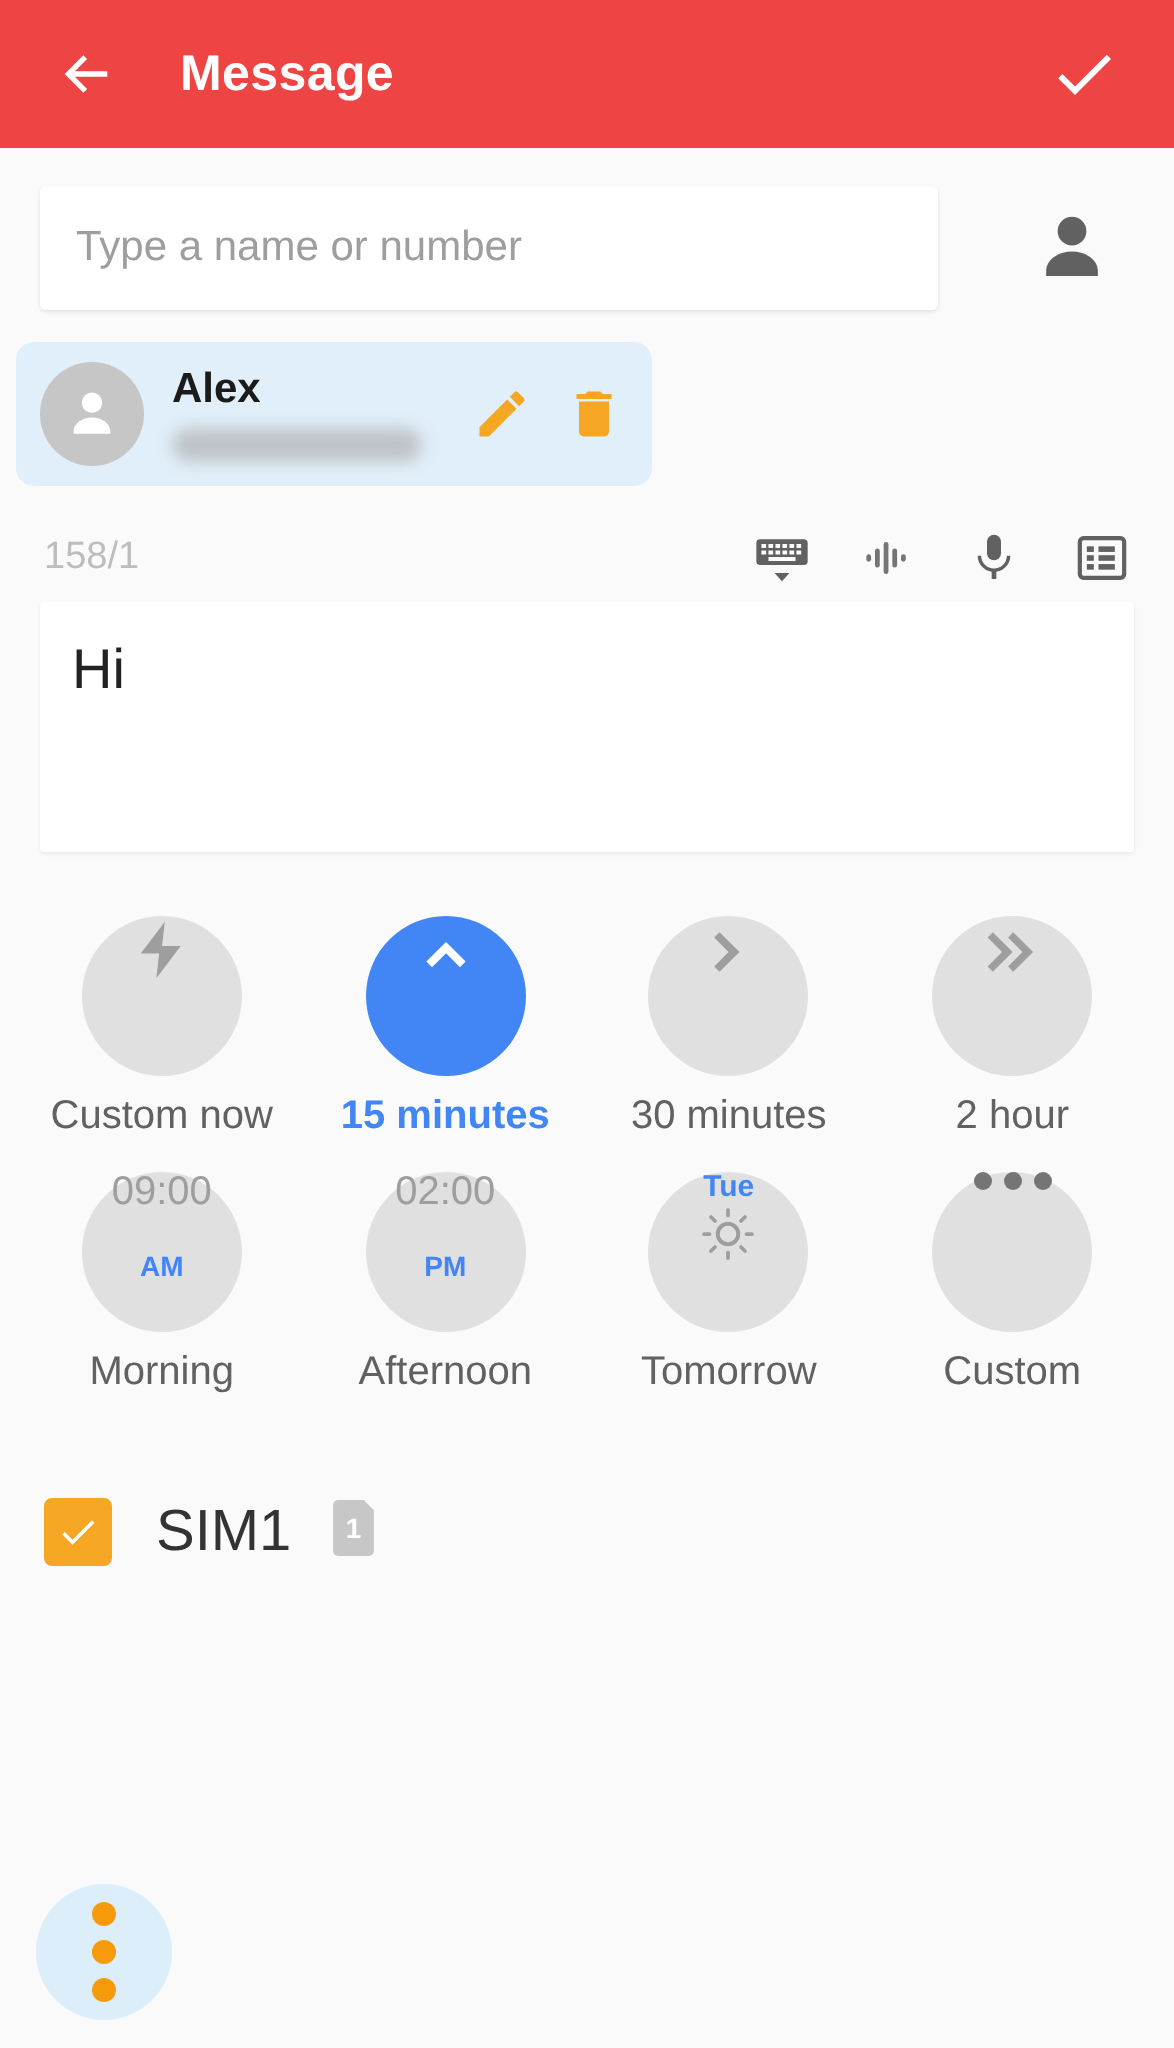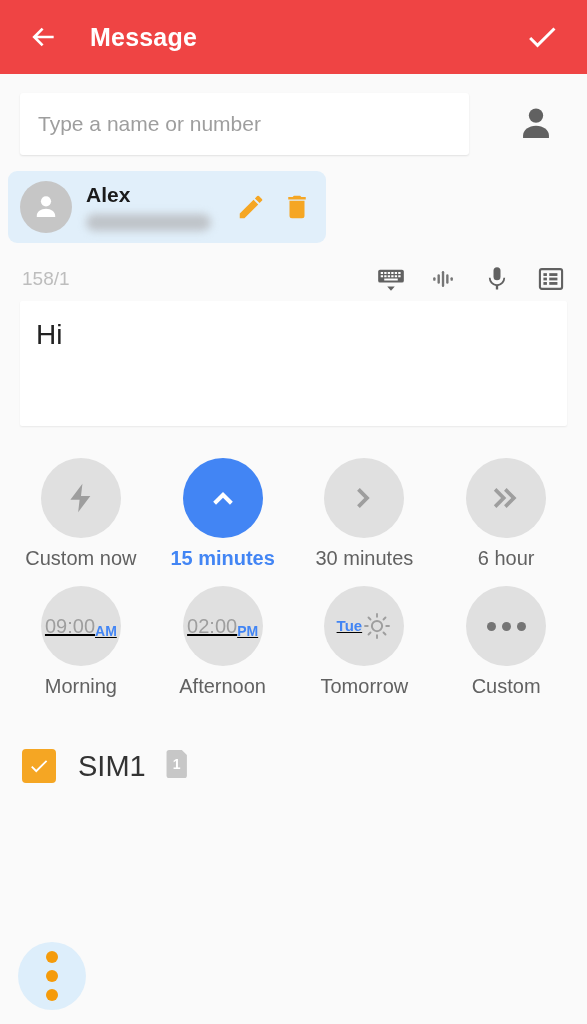--- a/index.html
+++ b/index.html
@@ -73,28 +73,28 @@
 
   
   .sched { padding: 32px 10px 0 10px; }
   .sched-row { display: flex; }
   .sched-row + .sched-row { margin-top: 16px; }
   .sched-cell {
     flex: 1; display: flex; flex-direction: column; align-items: center; cursor: pointer;
   }
   .sched-circle {
     width: 80px; height: 80px; border-radius: 50%;
-    background: #e0e0e0; display: flex; 
-    align-items: center; justify-content: center; text-decoration: underline;
+    background: #e0e0e0; display: flex; flex-direction: column;
+    align-items: center; justify-content: flex-start;
   }
   .sched-circle.selected { background: #4285f4; }
   .sched-label { margin-top: 9px; font-size: 20px; color: #616161; }
   .sched-label.selected { color: #4285f4; font-weight: bold; }
   .time-main { font-size: 20px; color: #9e9e9e; line-height: 1; }
-  .time-sub { font-size: 14px; color: #4285f4; font-weight: bold; margin-top: 10px; line-height: 1; }
+  .time-sub { font-size: 14px; color: #4285f4; font-weight: bold; margin-top: 20px; line-height: 1; }
   .day-sub { font-size: 15px; color: #4285f4; font-weight: bold; line-height: 1; margin-bottom: 1px; }
   .dots { display: flex; gap: 6px; }
   .dots i { width: 9px; height: 9px; border-radius: 50%; background: #757575; display: block; }
 
   
   .sim-list { padding: 42px 0 0 22px; }
   .sim-row { display: flex; align-items: center; height: 52px; cursor: pointer; }
   .cbox {
     width: 34px; height: 34px; border-radius: 4px; border: 3px solid #f5a623;
     display: flex; align-items: center; justify-content: center; flex-shrink: 0;
@@ -259,21 +259,21 @@
         <div class="sched-label">30 minutes</div>
       </div>
 
       <div class="sched-cell">
         <div class="sched-circle">
           <svg width="36" height="36" viewBox="0 0 24 24">
             <path d="M5.6 5.4L3.9 7.2 8.7 12l-4.8 4.8 1.7 1.8L12.2 12z" fill="#9e9e9e"></path>
             <path d="M12.4 5.4l-1.7 1.8 4.8 4.8-4.8 4.8 1.7 1.8L19 12z" fill="#9e9e9e"></path>
           </svg>
         </div>
-        <div class="sched-label">6 hour</div>
+        <div class="sched-label">2 hour</div>
       </div>
 
     </div>
 
     <div class="sched-row">
 
       <div class="sched-cell">
         <div class="sched-circle">
           <div class="time-main">09:00</div>
           <div class="time-sub">AM</div>

